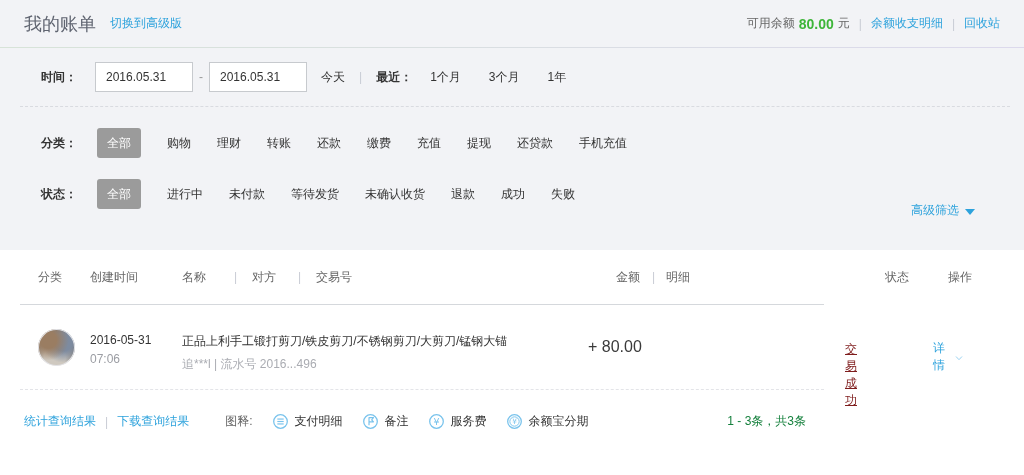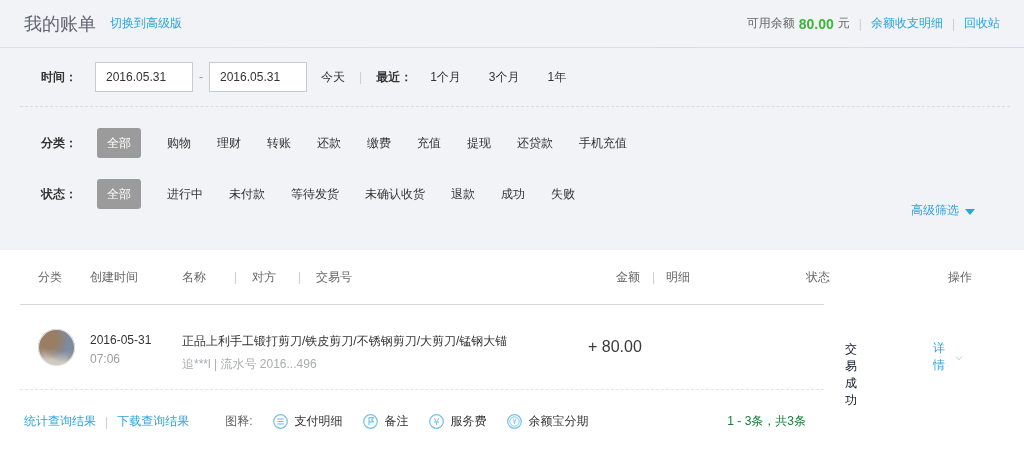--- a/index.html
+++ b/index.html
@@ -55,39 +55,39 @@
   }
   
   .table-section { position:absolute; left:0; top:250px; width:844px; background:#fff; }
   .thead { position:relative; height:55px; margin:0 20px; border-bottom:1px solid #d5d8dc; color:#666; }
   .thead span { position:absolute; top:50%; transform:translateY(-50%); white-space:nowrap; }
   .th-sep { color:#c9ccd4; }
   .h-cat { left:18px; } .h-created { left:70px; }
   .h-name { left:162px; } .h-name-sep1 { left:214px; } .h-name-sep2 { left:278px; }
   .h-party { left:232px; } .h-txn { left:296px; }
   .h-amount { left:596px; } .h-amt-sep { left:632px; } .h-detail { left:646px; }
-  .h-status { left:786px;text-align:right; } .h-action { left:928px; }
+  .h-status { left:865px;text-align:right; } .h-action { left:928px; }
   .trow { position:relative; height:85px; margin:0 20px; border-bottom:1px dashed #e3e4e8; }
   .avatar {
     position:absolute; left:18px; top:24px; width:37px; height:37px; border-radius:50%;
     background:
       radial-gradient(circle at 28% 30%, #9a7d62 0 22%, rgba(0,0,0,0) 55%),
       radial-gradient(circle at 68% 35%, #7d8ba0 0 26%, rgba(0,0,0,0) 60%),
       radial-gradient(circle at 45% 78%, #cfc9c0 0 30%, rgba(0,0,0,0) 66%),
       #6e655e;
     box-shadow:0 0 0 1px #e2e3e7 inset;
   }
   .cell-date { position:absolute; left:70px; top:28px; }
   .cell-date .d { color:#333; }
   .cell-date .t { color:#9b9da3; margin-top:5px; }
   .cell-name { position:absolute; left:162px; top:28px; width:430px; }
   .cell-name .title { color:#333; white-space:nowrap; }
   .cell-name .sub { color:#aaacb2; margin-top:6px; white-space:nowrap; }
   .cell-amount { position:absolute; left:568px; top:33px; font-size:16px; color:#3a3a3a; }
-  .cell-status { position:absolute; left:825px; top:36px; color:#0f172a; }
+  .cell-status { position:absolute; left:825px; top:36px; color:#7f1d1d;text-decoration:underline; }
   .cell-action { position:absolute; left:913px; top:35px; display:flex; align-items:center; }
   .cell-action svg { margin-left:6px; margin-top:2px; }
   
   .tfoot { display:flex; align-items:center; padding:0 24px; margin-top:23px; position:relative; }
   .legend-label { color:#666; margin-left:36px; }
   .legend-item { display:flex; align-items:center; margin-left:20px; color:#333; }
   .legend-item svg { margin-right:5px; }
   .pagination { position:absolute; right:38px; color:#15803d; }
 </style>
 </head>

